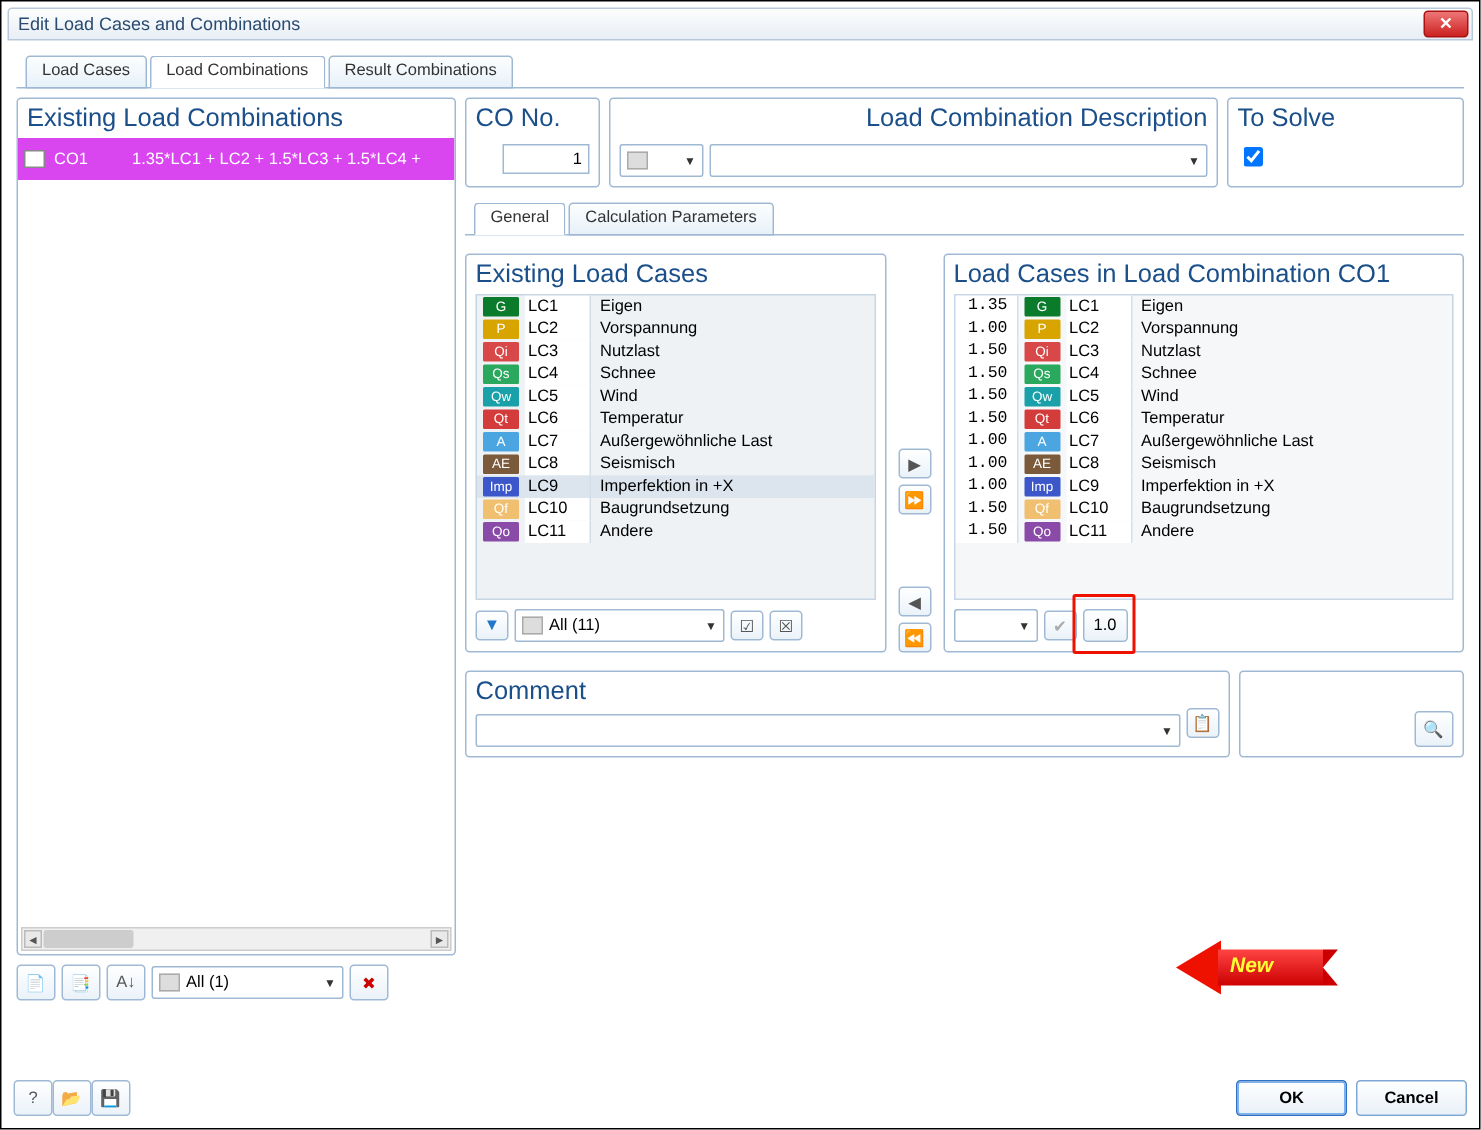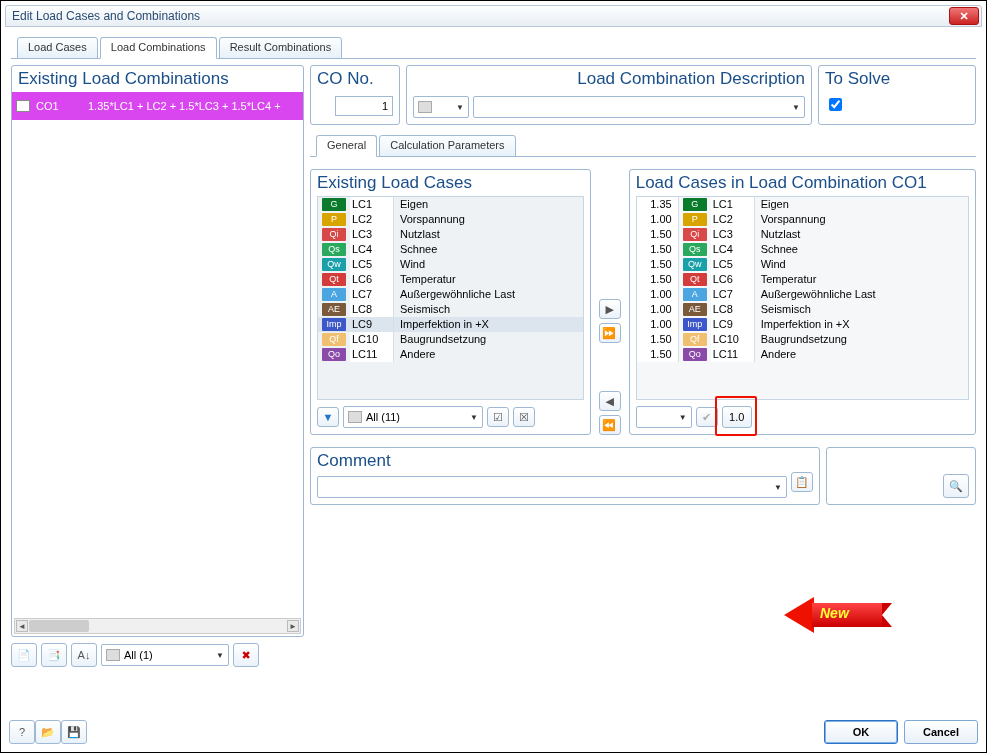--- a/index.html
+++ b/index.html
@@ -56,21 +56,21 @@
 
 .inner-tabs { margin-top:4px; margin-left:6px; }
 
 .two-lists { display:flex; gap:4px; margin-top:6px; }
 .list-group { flex:1; display:flex; flex-direction:column; }
 .list-group .group-title{ padding-bottom:2px; }
 .list-body { flex:1; border:1px solid #c7d6e5; background:#eef2f5; overflow:hidden; position:relative; height:434px;}
 .list-body.white { background:#f5f7f9; }
 
 .row-item { display:flex; align-items:center; height:15px; padding:0; font-size:11px; white-space:nowrap;}
-.row-item .factor { width:42px; text-align:right; padding-right:6px; background:#fff; border-right:1px solid #d4dee8; height:15px; line-height:15px;}
+.row-item .factor { width:42px; text-align:right; padding-right:6px; background:#fff; border-right:1px solid #d4dee8; height:15px; line-height:15px;font-family:Liberation Mono, monospace;}
 .row-item .badge { width:24px; height:13px; line-height:13px; font-size:9px; text-align:center; color:#fff; margin:0 4px; border-radius:1px;}
 .row-item .lc { width:44px; padding-left:2px; background:#fff; border-right:1px solid #d4dee8; height:15px; line-height:15px;}
 .row-item .name { padding-left:6px; flex:1; height:15px; line-height:15px;}
 .row-item.sel { background:#dce5ee; }
 .row-item.sel .name,.row-item.sel .lc { background:#dce5ee; }
 
 .mid-buttons { width:30px; display:flex; flex-direction:column; align-items:center; gap:4px; padding-top:130px;}
 
 .list-footer { display:flex; gap:4px; align-items:center; padding:6px 0 0; }
 
@@ -78,21 +78,21 @@
 .comment-group { flex:1; }
 .comment-group .combo{ width:100%; margin-top:4px;}
 .btn-group { width:150px; display:flex; justify-content:flex-end; align-items:flex-end; }
 
 .bottom-bar { position:absolute; left:8px; right:8px; bottom:8px; display:flex; align-items:center; }
 .bottom-bar .spacer{flex:1;}
 .dlg-btn { width:74px; height:24px; border:1px solid #7ea7d3; border-radius:3px; background:linear-gradient(#fff,#e8f0f8); margin-left:6px; cursor:pointer;font-weight:bold;}
 .dlg-btn.primary { border:1px solid #2f72c4; box-shadow:0 0 0 1px #7cb3ef inset;}
 
 
-.arrow-callout { position:absolute; left:783px; top:594px; width:120px; height:40px; pointer-events:none;text-align:right; }
+.arrow-callout { position:absolute; left:783px; top:624px; width:120px; height:40px; pointer-events:none;text-align:right; }
 .arrow-shape { width:0; height:0; border-top:18px solid transparent; border-bottom:18px solid transparent; border-right:30px solid #e10; position:absolute; left:0; top:2px;}
 .arrow-body { position:absolute; left:28px; top:8px; height:24px; width:70px; background:linear-gradient(#f44,#c00); border-right:none; }
 .arrow-flag-v { position:absolute; left:98px; top:8px; width:0;height:0; border-top:12px solid #c00; border-bottom:12px solid #c00; border-right:10px solid transparent; }
 .arrow-text { position:absolute; left:36px; top:10px; color:#ff3; font-weight:bold; font-size:14px; font-style:italic;}
 
 
 .highlight-box { position:absolute; border:2px solid #e10; width:42px; height:40px; border-radius:2px; pointer-events:none;}
 
 .one-btn { width:30px; height:22px; border:1px solid #9fb9d4; border-radius:3px; background:linear-gradient(#fff,#eaf2f9); text-align:center; line-height:20px; cursor:pointer; }
 </style>

